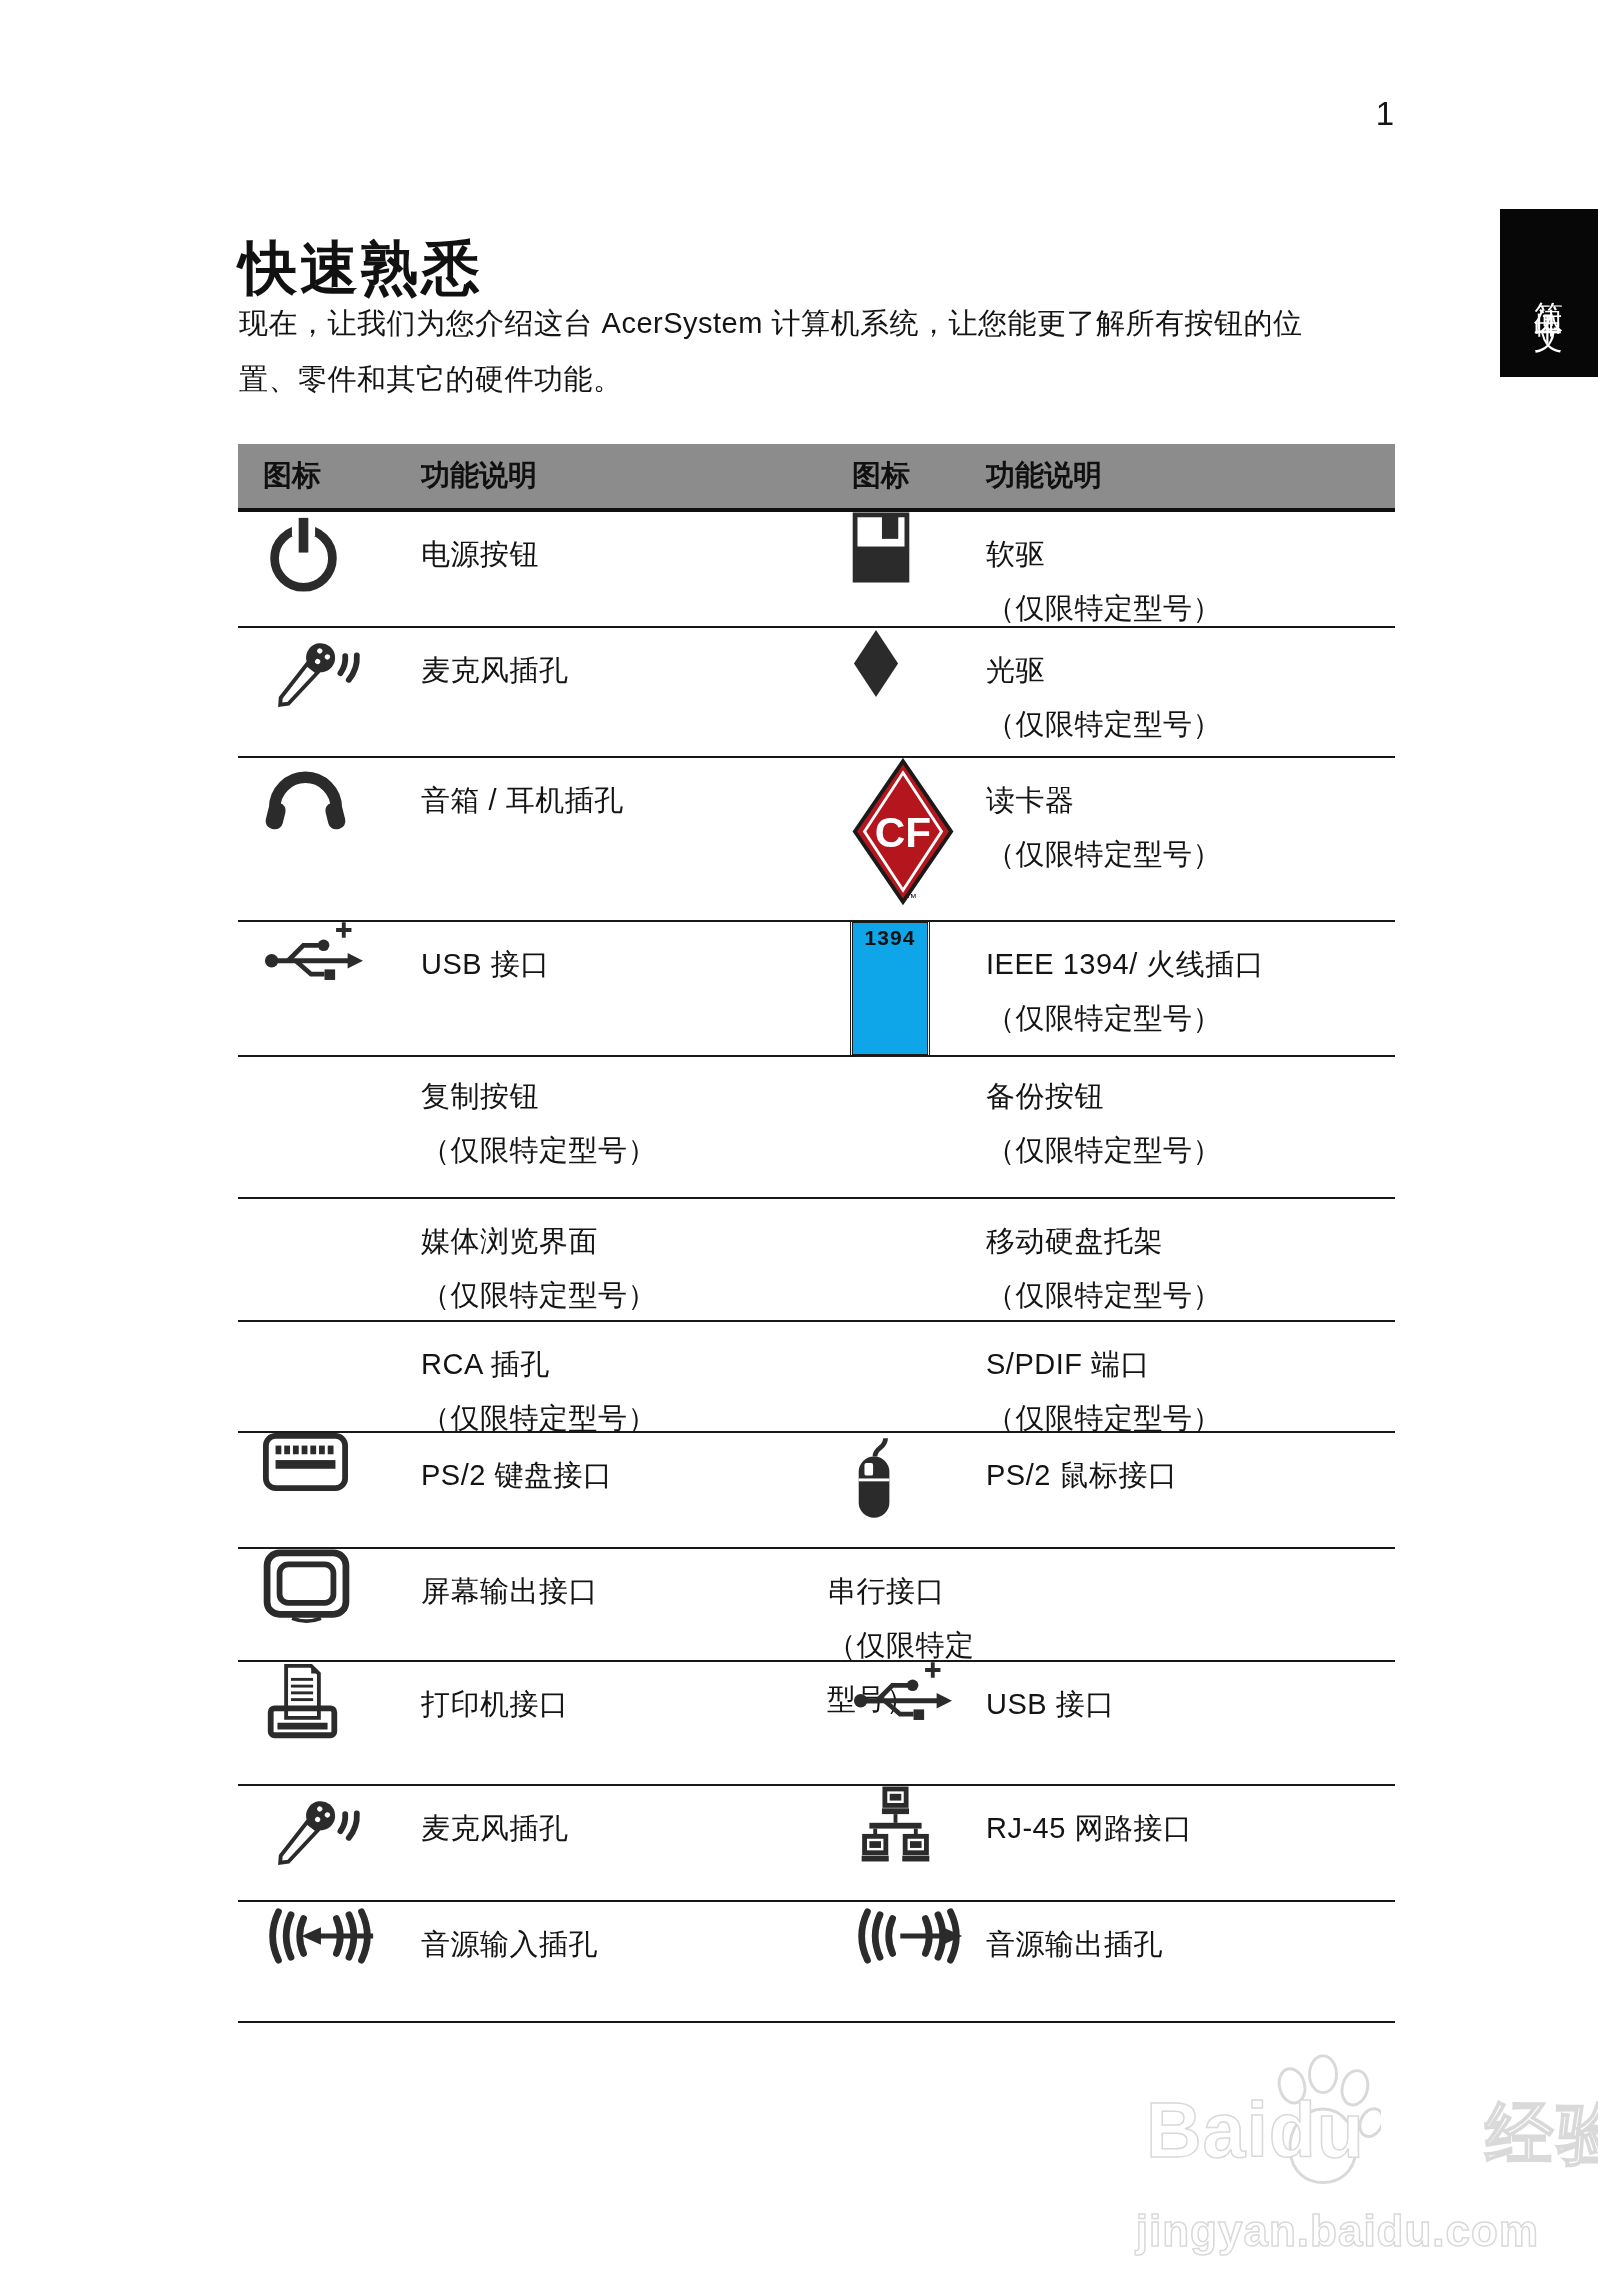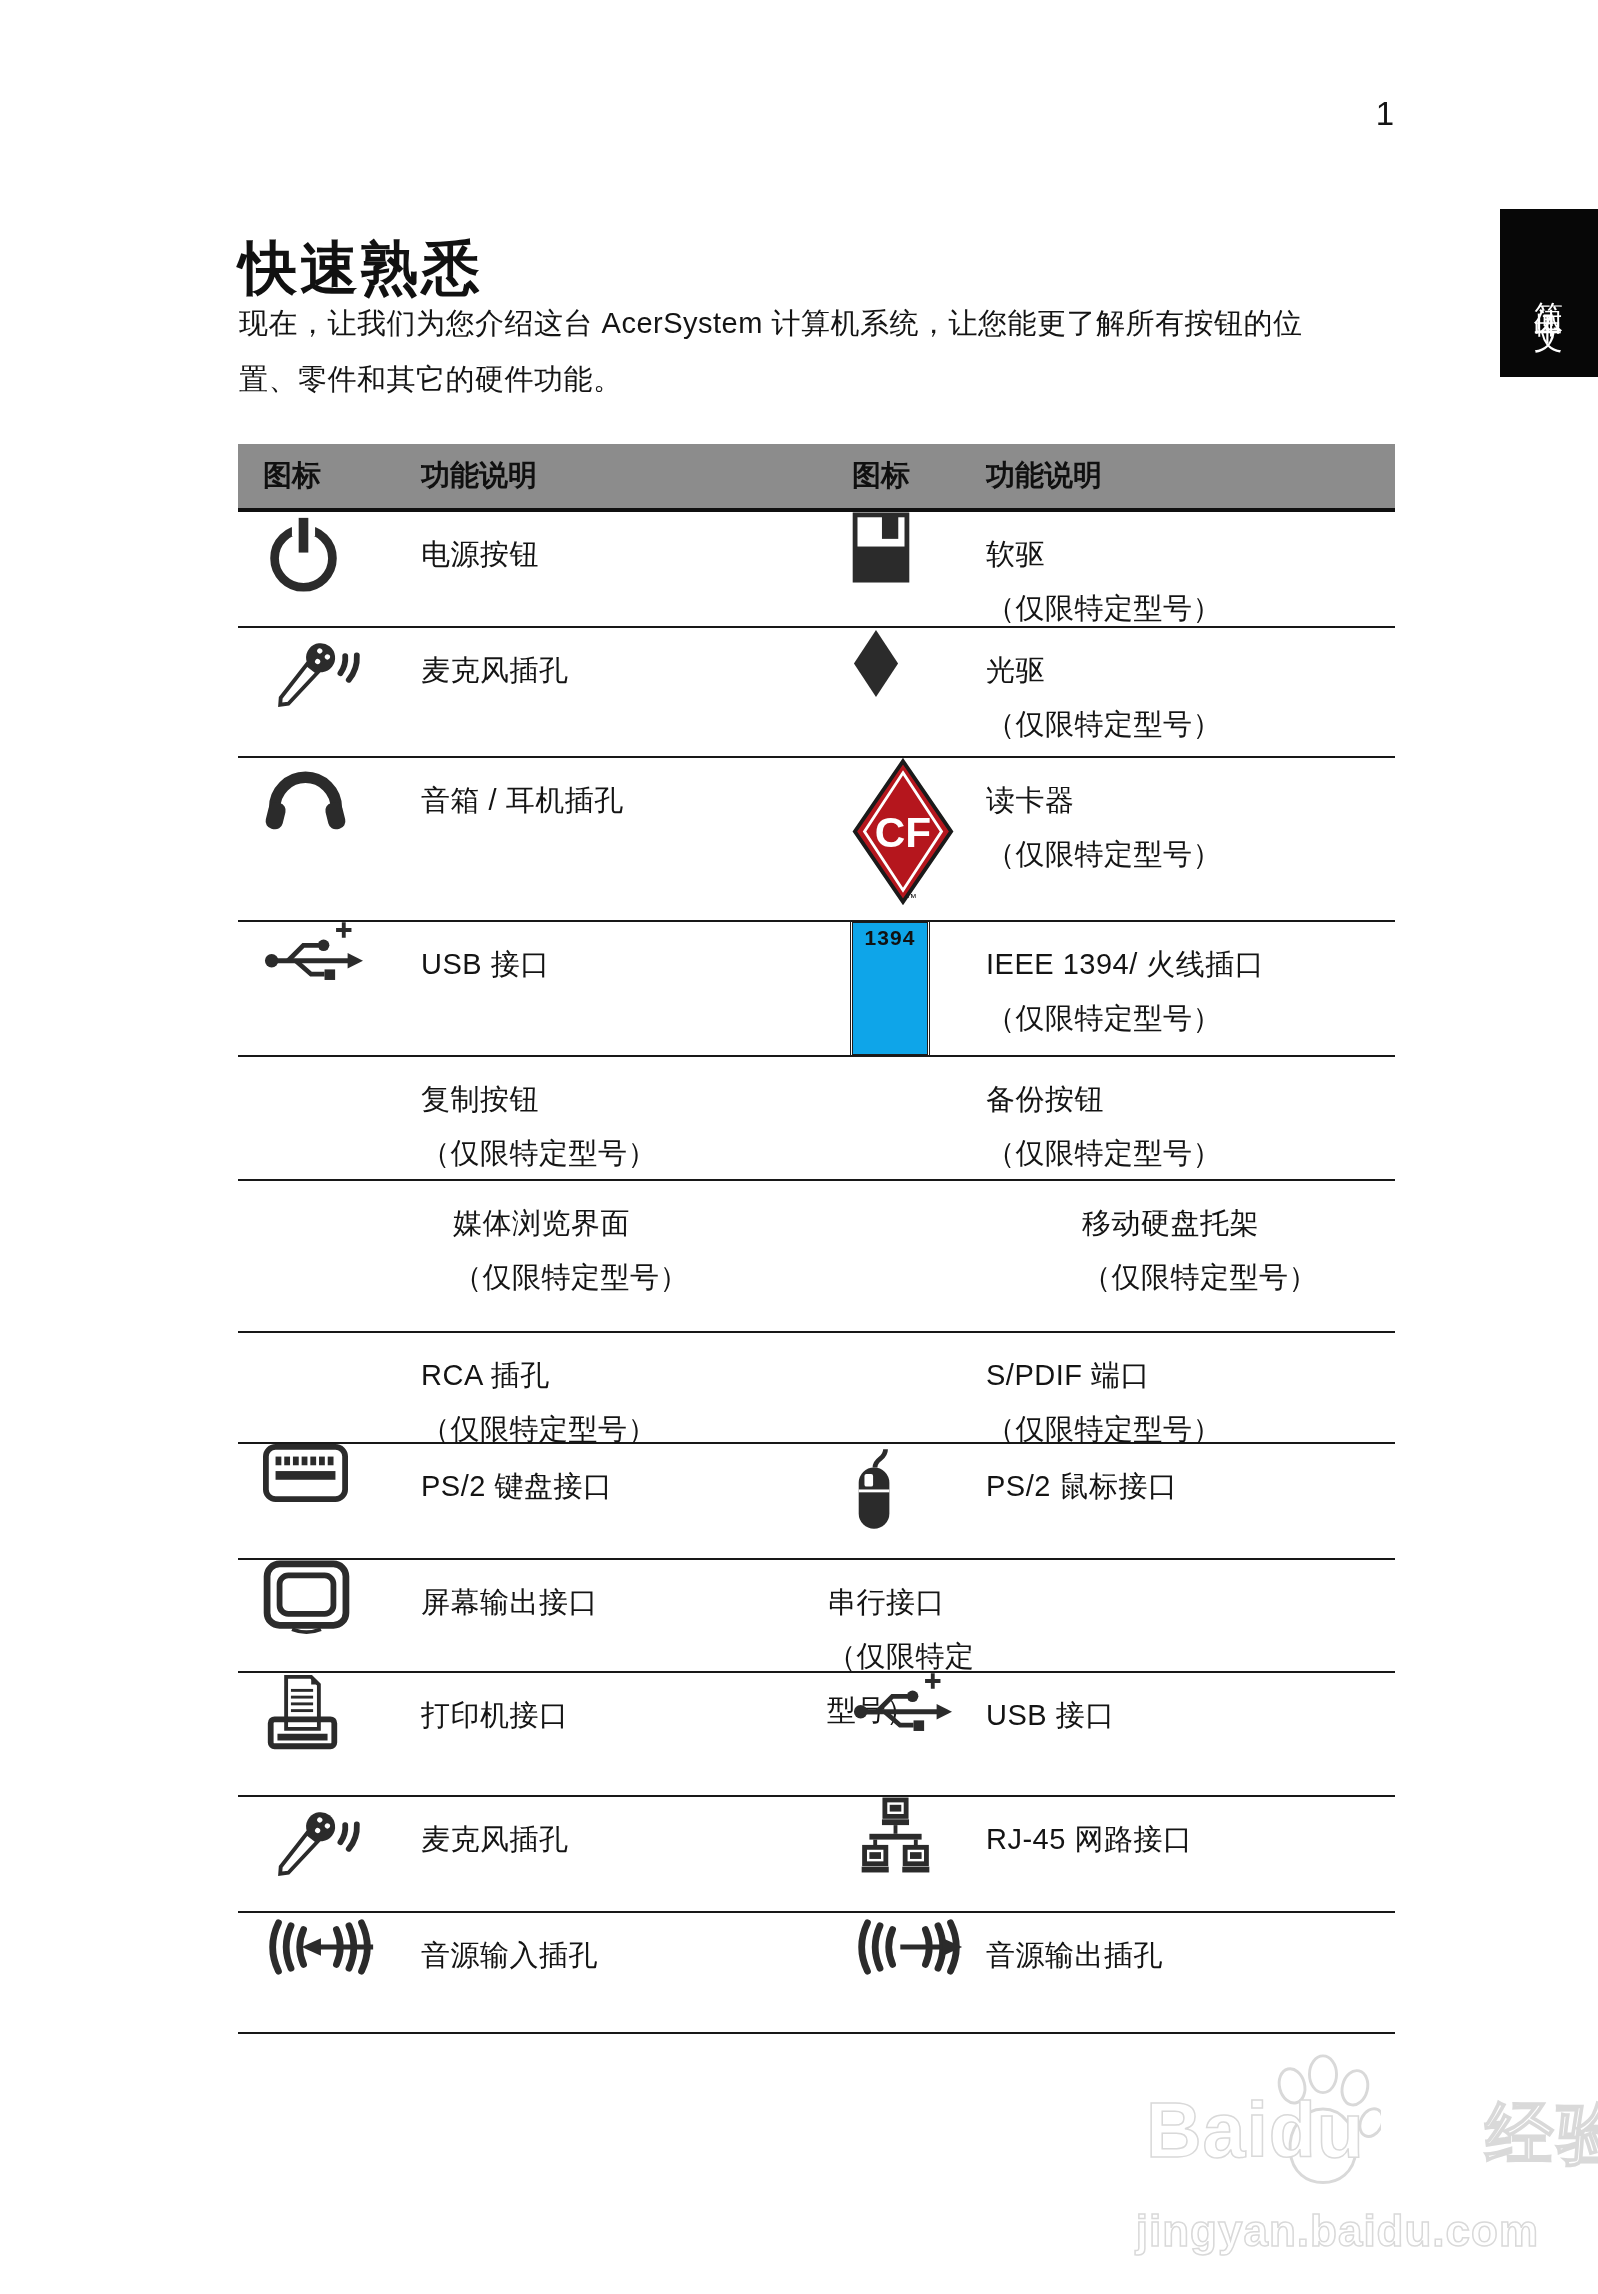--- a/index.html
+++ b/index.html
@@ -159,33 +159,33 @@
             <div>USB 接口</div>
           </div>
           <div class="icon-cell">
             <span class="box1394">1394</span>
           </div>
           <div class="text-cell">
             <div>IEEE 1394/ 火线插口</div>
             <div>（仅限特定型号）</div>
           </div>
         </div>
-        <div class="trow" style="height: 124px;">
+        <div class="trow" style="height: 142px; font-family: Liberation Mono, monospace;">
           <div class="icon-cell"></div>
           <div class="text-cell">
             <div>复制按钮</div>
             <div>（仅限特定型号）</div>
           </div>
           <div class="icon-cell"></div>
           <div class="text-cell">
             <div>备份按钮</div>
             <div>（仅限特定型号）</div>
           </div>
         </div>
-        <div class="trow" style="height: 152px; gap: 32px;">
+        <div class="trow" style="height: 123px;">
           <div class="icon-cell"></div>
           <div class="text-cell">
             <div>媒体浏览界面</div>
             <div>（仅限特定型号）</div>
           </div>
           <div class="icon-cell"></div>
           <div class="text-cell">
             <div>移动硬盘托架</div>
             <div>（仅限特定型号）</div>
           </div>

